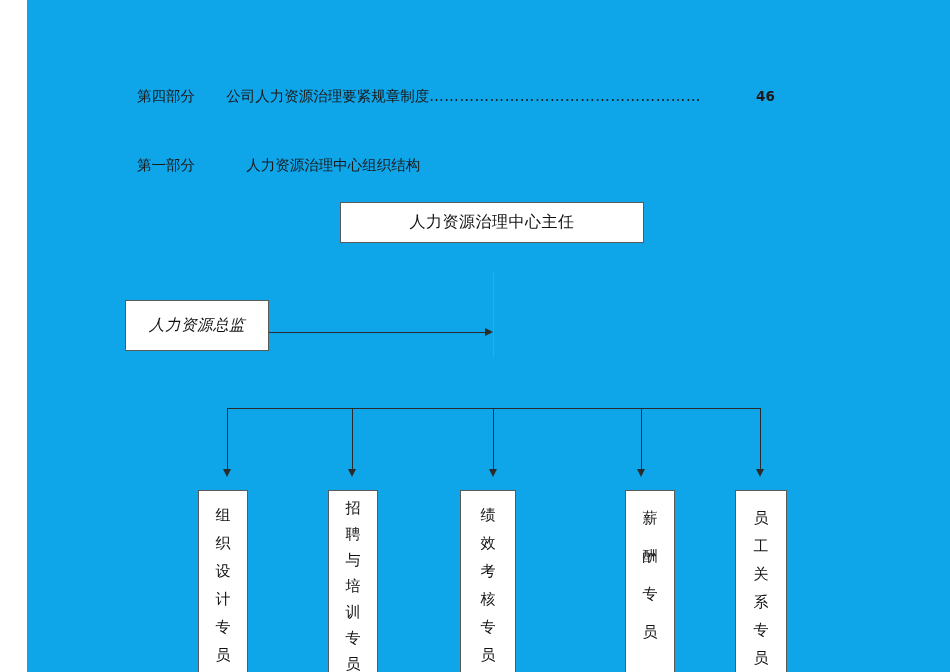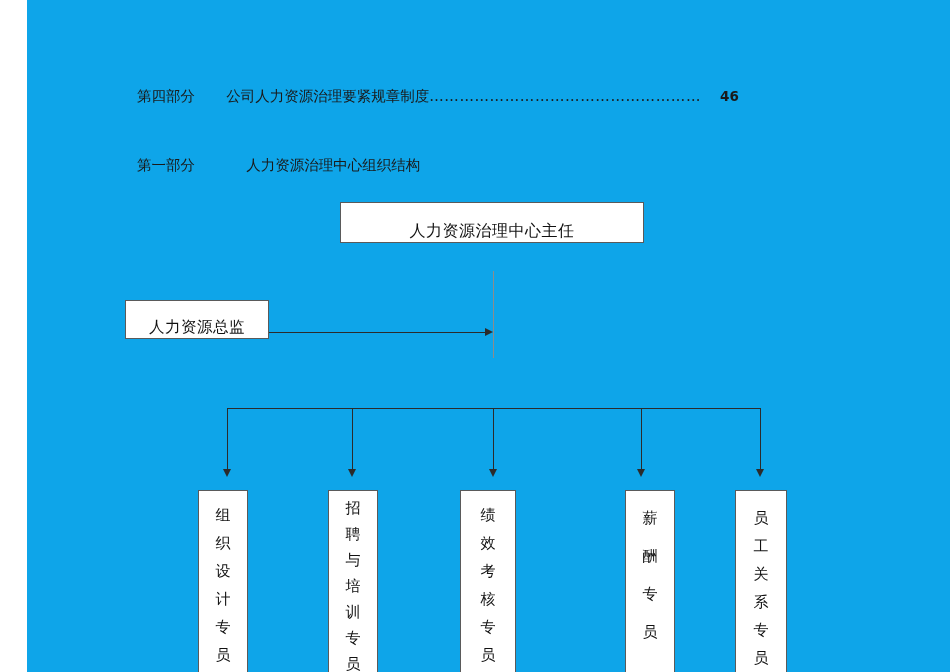--- a/index.html
+++ b/index.html
@@ -47,21 +47,21 @@
 
   
   .box {
     position: absolute;
     box-sizing: border-box;
     border: 1px solid #5a5a5a;
     background: #ffffff;
   }
   .box-h {
     display: flex;
-    align-items: flex-end;
+    align-items: center;
     justify-content: center;
     font-size: 16px;
     letter-spacing: 0.5px;
     color: #111111;
   }
   .box-v {
     display: block;
     text-align: center;
     font-size: 15px;
     color: #111111;
@@ -108,36 +108,36 @@
 </style>
 </head>
 <body>
 
 <div id="page">
 
   <div class="toc-line" style="left:110px; top:89px;">
     <span class="seg-label">第四部分</span>
     <span style="display:inline-block;width:22px;"></span>
     <span class="seg-title">公司人力资源治理要紧规章制度</span><span class="dots">………………………………………………</span>
-    <span class="pagenum" style="left:583px; top:1px;">46</span>
+    <span class="pagenum" style="left:619px; top:1px;">46</span>
   </div>
 
   <div class="toc-line" style="left:110px; top:158px;">
     <span class="seg-label">第一部分</span>
     <span style="display:inline-block;width:42px;"></span>
     <span class="seg-title">人力资源治理中心组织结构</span>
   </div>
 
   <div class="box box-h" style="left:313px; top:202px; width:304px; height:41px;">
     <span>人力资源治理中心主任</span>
   </div>
 
   <div class="vline" style="left:466px; top:271px; height:87px;"></div>
 
-  <div class="box box-h" style="left:98px; top:300px; width:144px; height:39px; font-size:15.5px;">
+  <div class="box box-h" style="left:98px; top:300px; width:144px; height:51px; font-size:15.5px;font-style:italic;">
     <span>人力资源总监</span>
   </div>
 
   <div class="hline" style="left:242px; top:332px; width:217px;"></div>
   <div class="arrow-right" style="left:458px; top:328px;"></div>
 
   <div class="hline" style="left:200px; top:408px; width:534px;"></div>
 
   <div class="vline-dark" style="left:200px; top:408px; height:62px;"></div>
   <div class="arrow-down" style="left:196px; top:469px;"></div>

